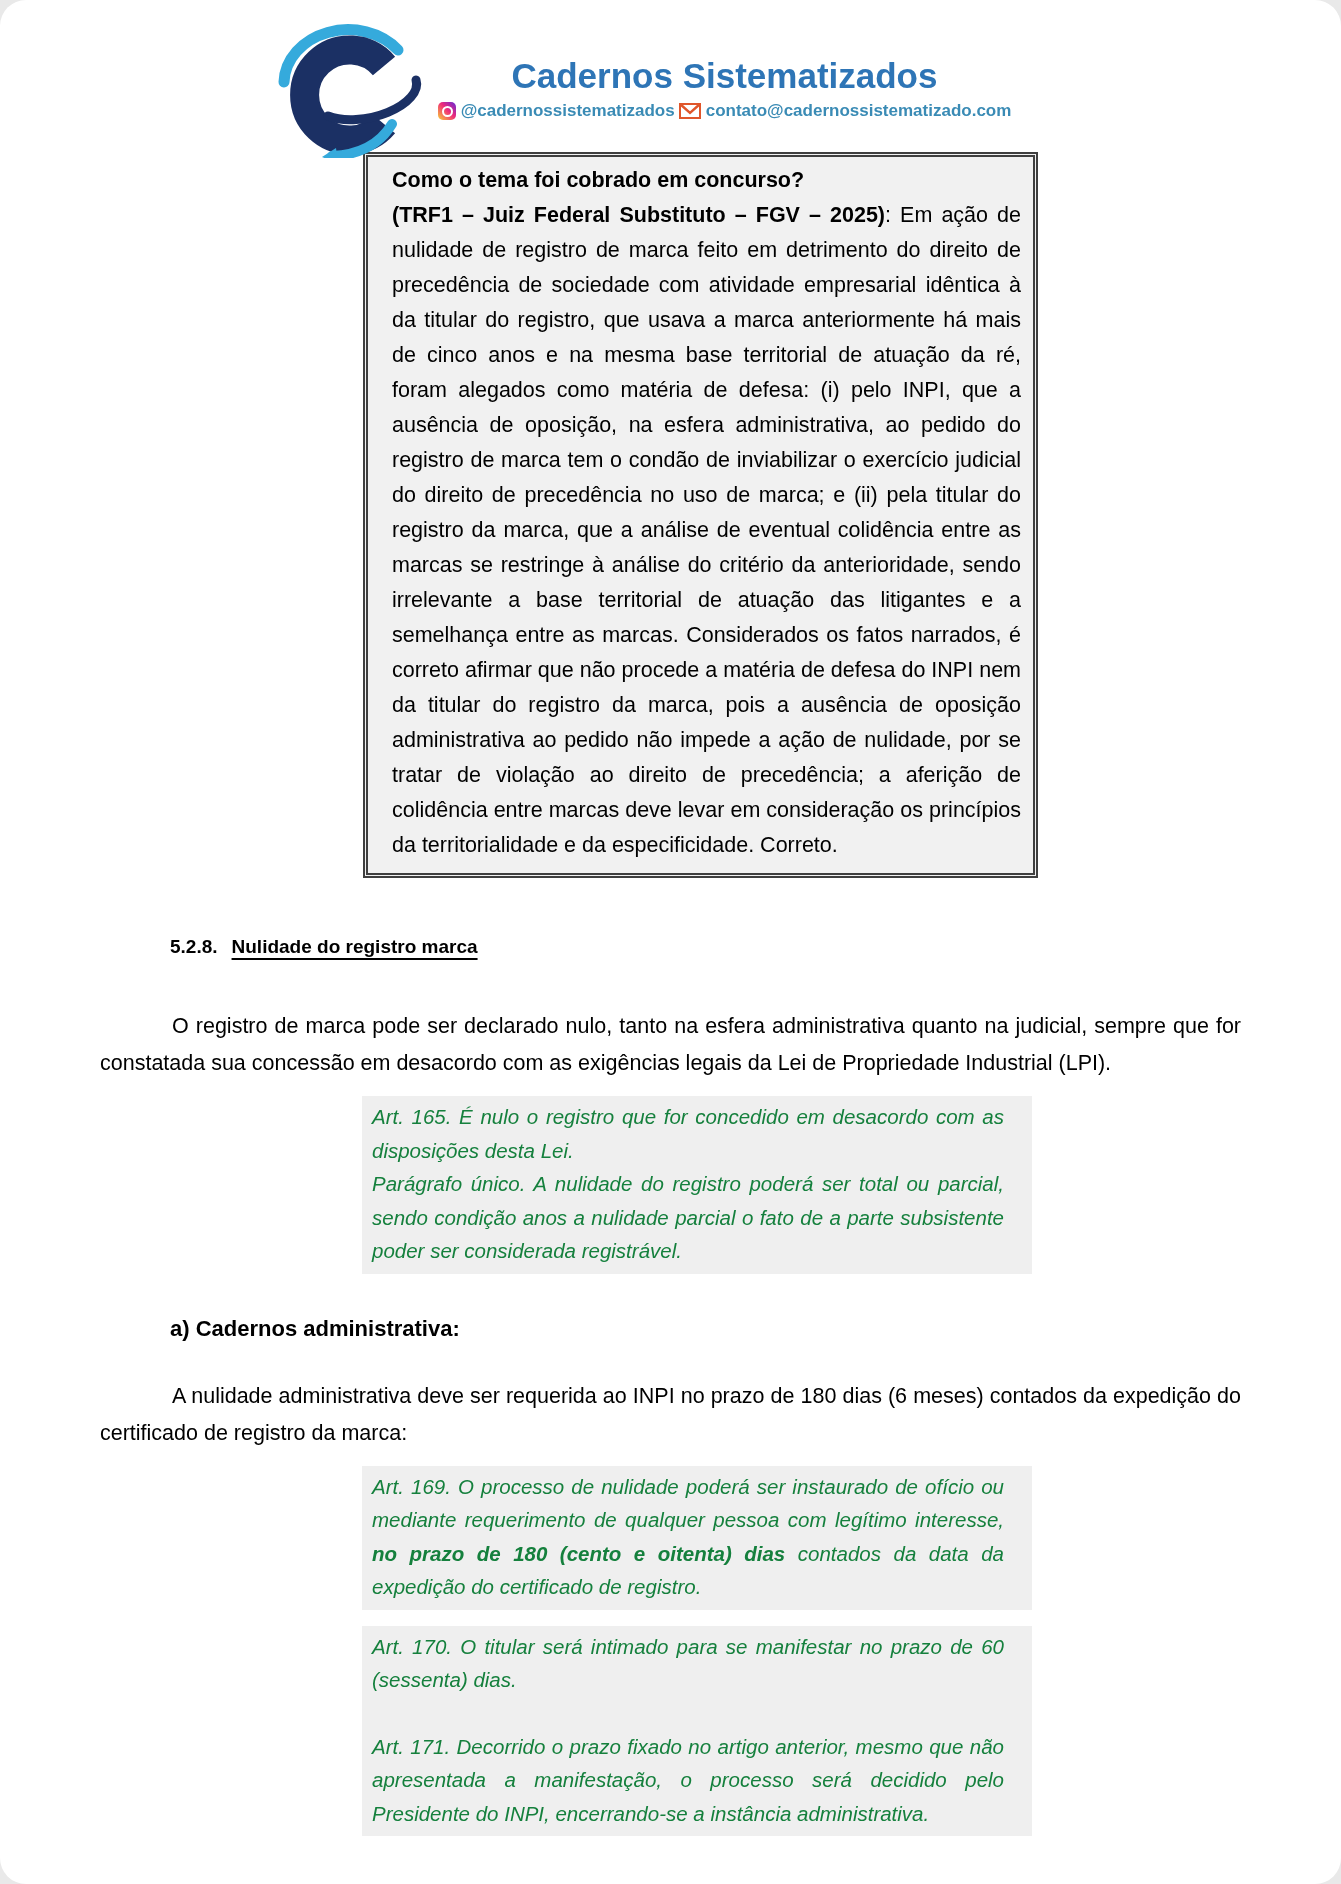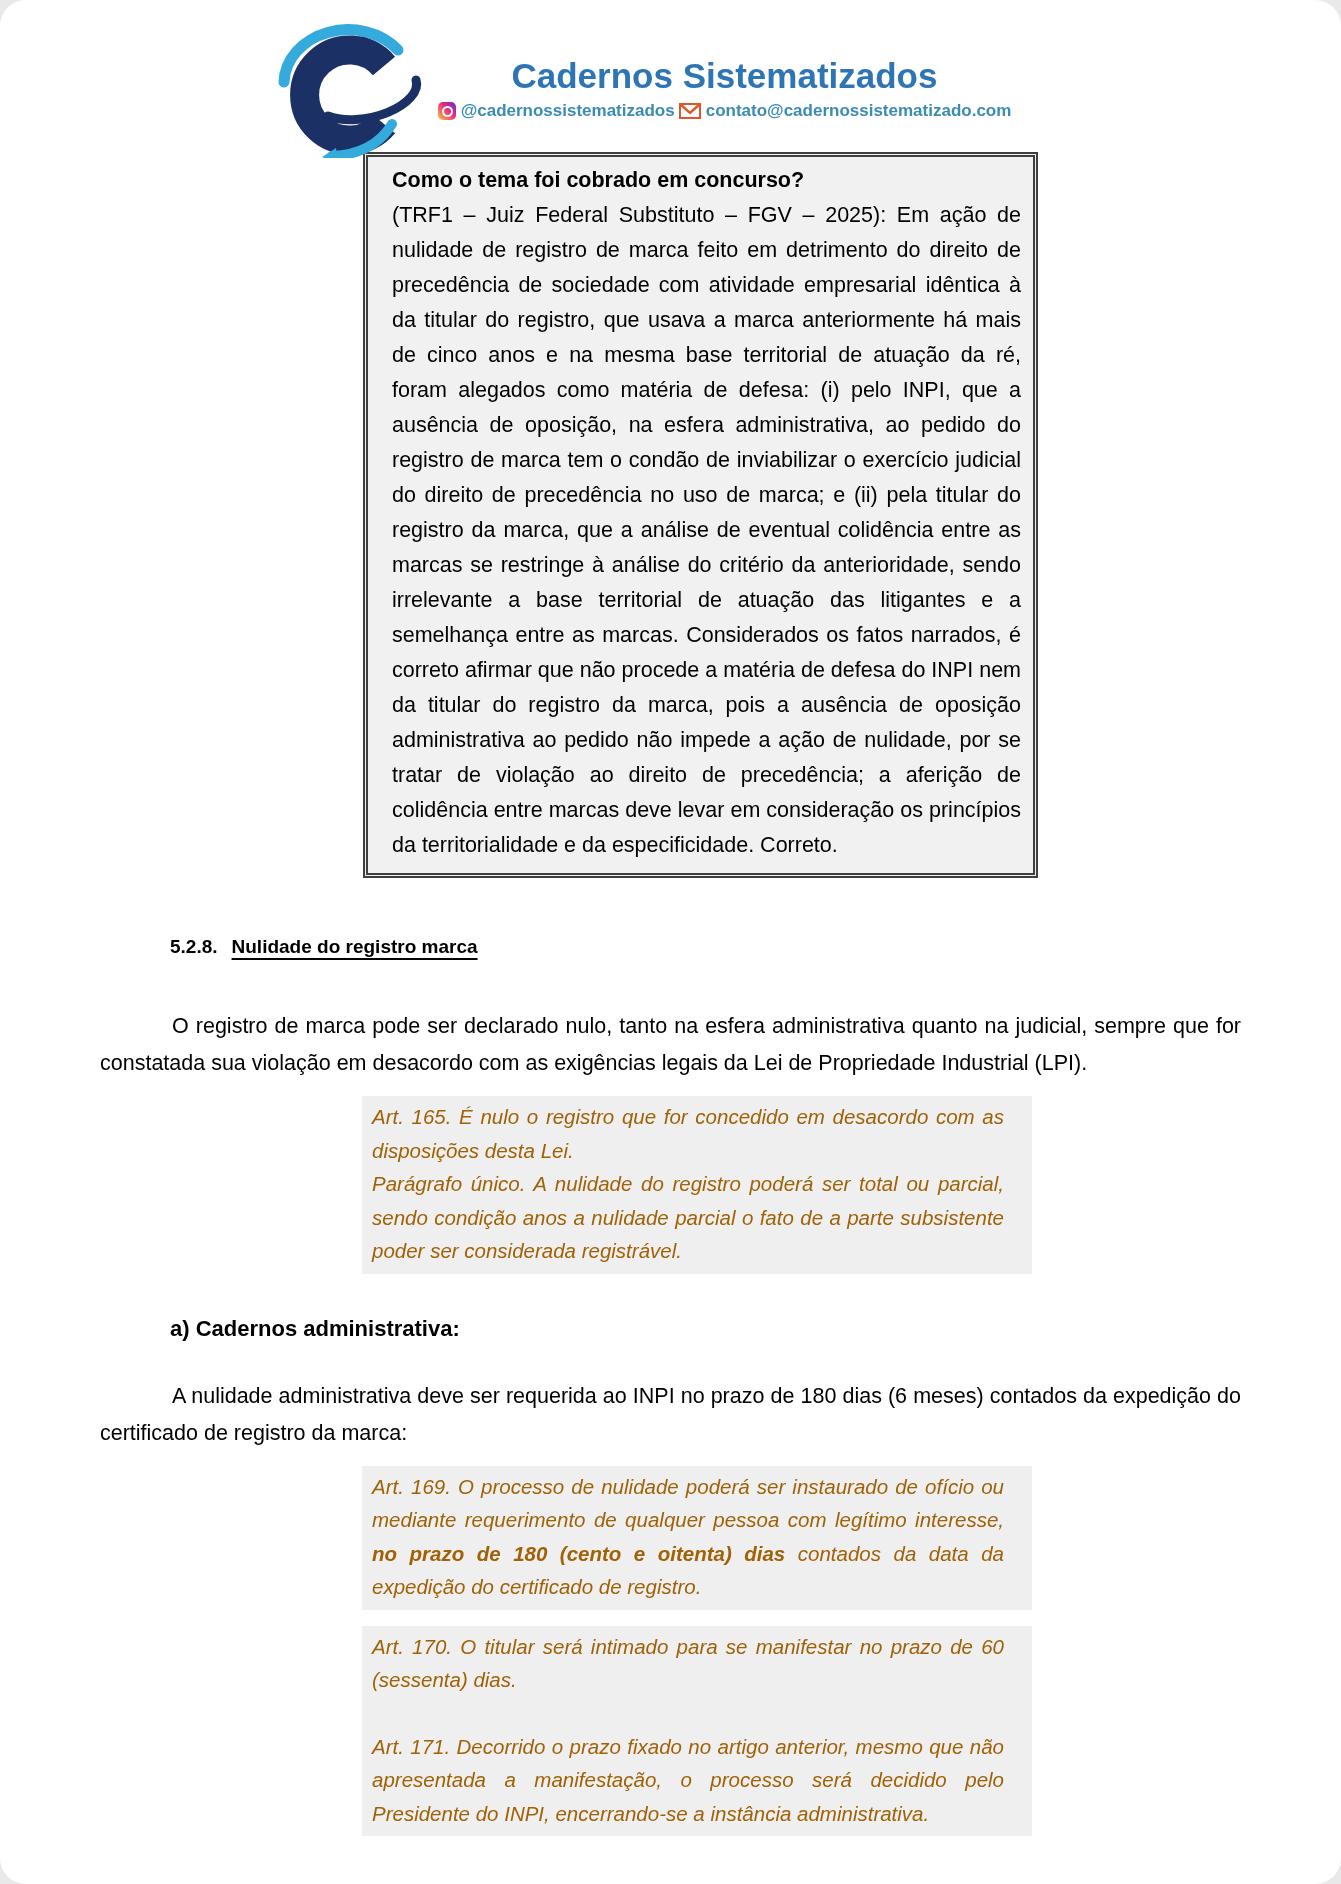--- a/index.html
+++ b/index.html
@@ -55,21 +55,21 @@
     margin-top:14px;
     background:#f1f1f1;
     border:5px double #3f3f3f;
     padding:6px 12px 10px 24px;
     font-size:21.5px;
     line-height:35px;
     text-align:justify;
   }
   .exam-box-title{font-weight:bold;}
   .exam-box-body{margin-top:0;}
-  .bold-run{font-weight:normal;}
+  .bold-run{font-weight:bold;}
 
   
   .section-heading{
     margin-top:58px;
     margin-left:70px;
     font-size:19px;font-weight:bold;
   }
   .section-title-underline{
     text-decoration:underline;
     text-decoration-thickness:2px;
@@ -91,21 +91,21 @@
     margin-left:70px;
     font-size:22px;font-weight:bold;
   }
 
   
   .quote{
     margin-left:262px;
     width:670px;
     box-sizing:border-box;
     background:#efefef;
-    color:#a16207;
+    color:#15803d;
     font-style:italic;
     font-size:20.5px;
     line-height:33.5px;
     text-align:justify;
     padding:4px 28px 6px 10px;
   }
   .quote.q165{margin-top:14px;}
   .quote.q169{margin-top:14px;}
   .quote.q170{margin-top:16px;}
   .quote p{margin:0;}
@@ -151,21 +151,21 @@
 
     <div class="exam-box">
       <div class="exam-box-title">Como o tema foi cobrado em concurso?</div>
       <div class="exam-box-body"><span class="bold-run">(TRF1 – Juiz Federal Substituto – FGV – 2025)</span><span>: Em ação de nulidade de registro de marca feito em detrimento do direito de precedência de sociedade com atividade empresarial idêntica à da titular do registro, que usava a marca anteriormente há mais de cinco anos e na mesma base territorial de atuação da ré, foram alegados como matéria de defesa: (i) pelo INPI, que a ausência de oposição, na esfera administrativa, ao pedido do registro de marca tem o condão de inviabilizar o exercício judicial do direito de precedência no uso de marca; e (ii) pela titular do registro da marca, que a análise de eventual colidência entre as marcas se restringe à análise do critério da anterioridade, sendo irrelevante a base territorial de atuação das litigantes e a semelhança entre as marcas. Considerados os fatos narrados, é correto afirmar que não procede a matéria de defesa do INPI nem da titular do registro da marca, pois a ausência de oposição administrativa ao pedido não impede a ação de nulidade, por se tratar de violação ao direito de precedência; a aferição de colidência entre marcas deve levar em consideração os princípios da territorialidade e da especificidade. Correto.</span></div>
     </div>
 
     <div class="section-heading">
       <span>5.2.8.</span><span class="section-title-underline">Nulidade do registro marca</span>
     </div>
 
-    <p class="para p1">O registro de marca pode ser declarado nulo, tanto na esfera administrativa quanto na judicial, sempre que for constatada sua violação em desacordo com as exigências legais da Lei de Propriedade Industrial (LPI).</p>
+    <p class="para p1">O registro de marca pode ser declarado nulo, tanto na esfera administrativa quanto na judicial, sempre que for constatada sua concessão em desacordo com as exigências legais da Lei de Propriedade Industrial (LPI).</p>
 
     <div class="quote q165">
       <p>Art. 165. É nulo o registro que for concedido em desacordo com as disposições desta Lei.</p>
       <p>Parágrafo único. A nulidade do registro poderá ser total ou parcial, sendo condição anos a nulidade parcial o fato de a parte subsistente poder ser considerada registrável.</p>
     </div>
 
     <div class="sub-heading">a) Cadernos administrativa:</div>
 
     <p class="para p2">A nulidade administrativa deve ser requerida ao INPI no prazo de 180 dias (6 meses) contados da expedição do certificado de registro da marca:</p>
 

